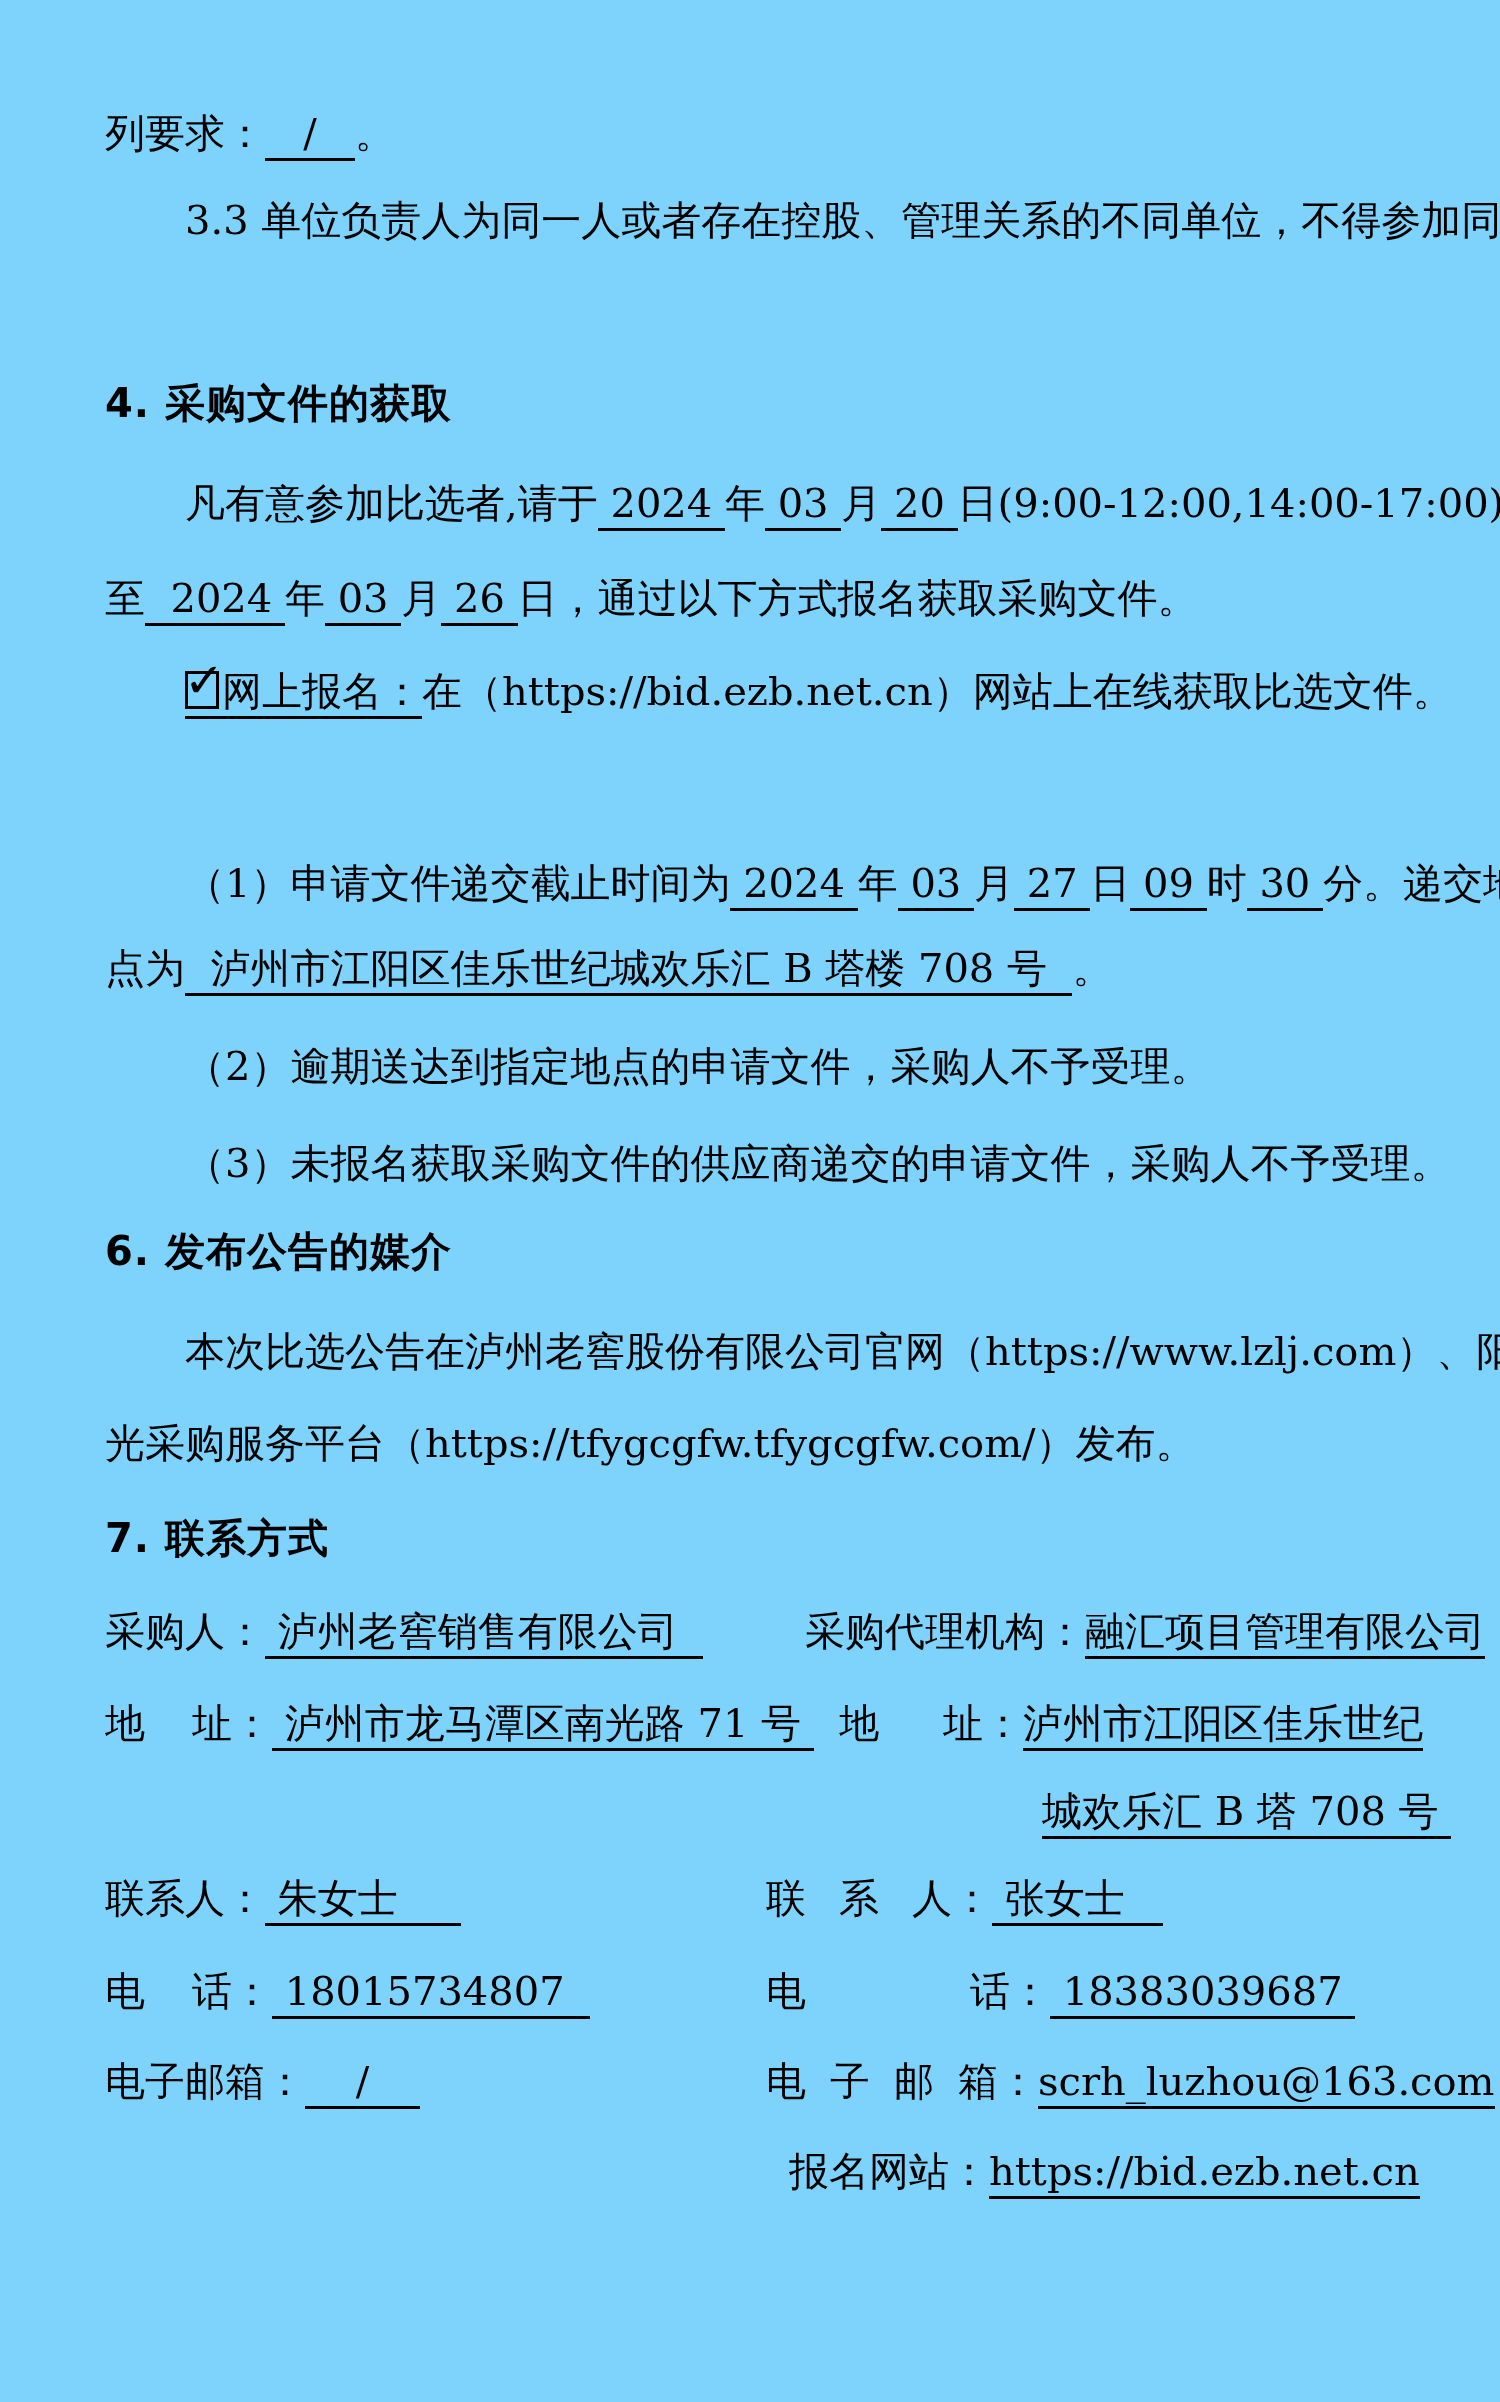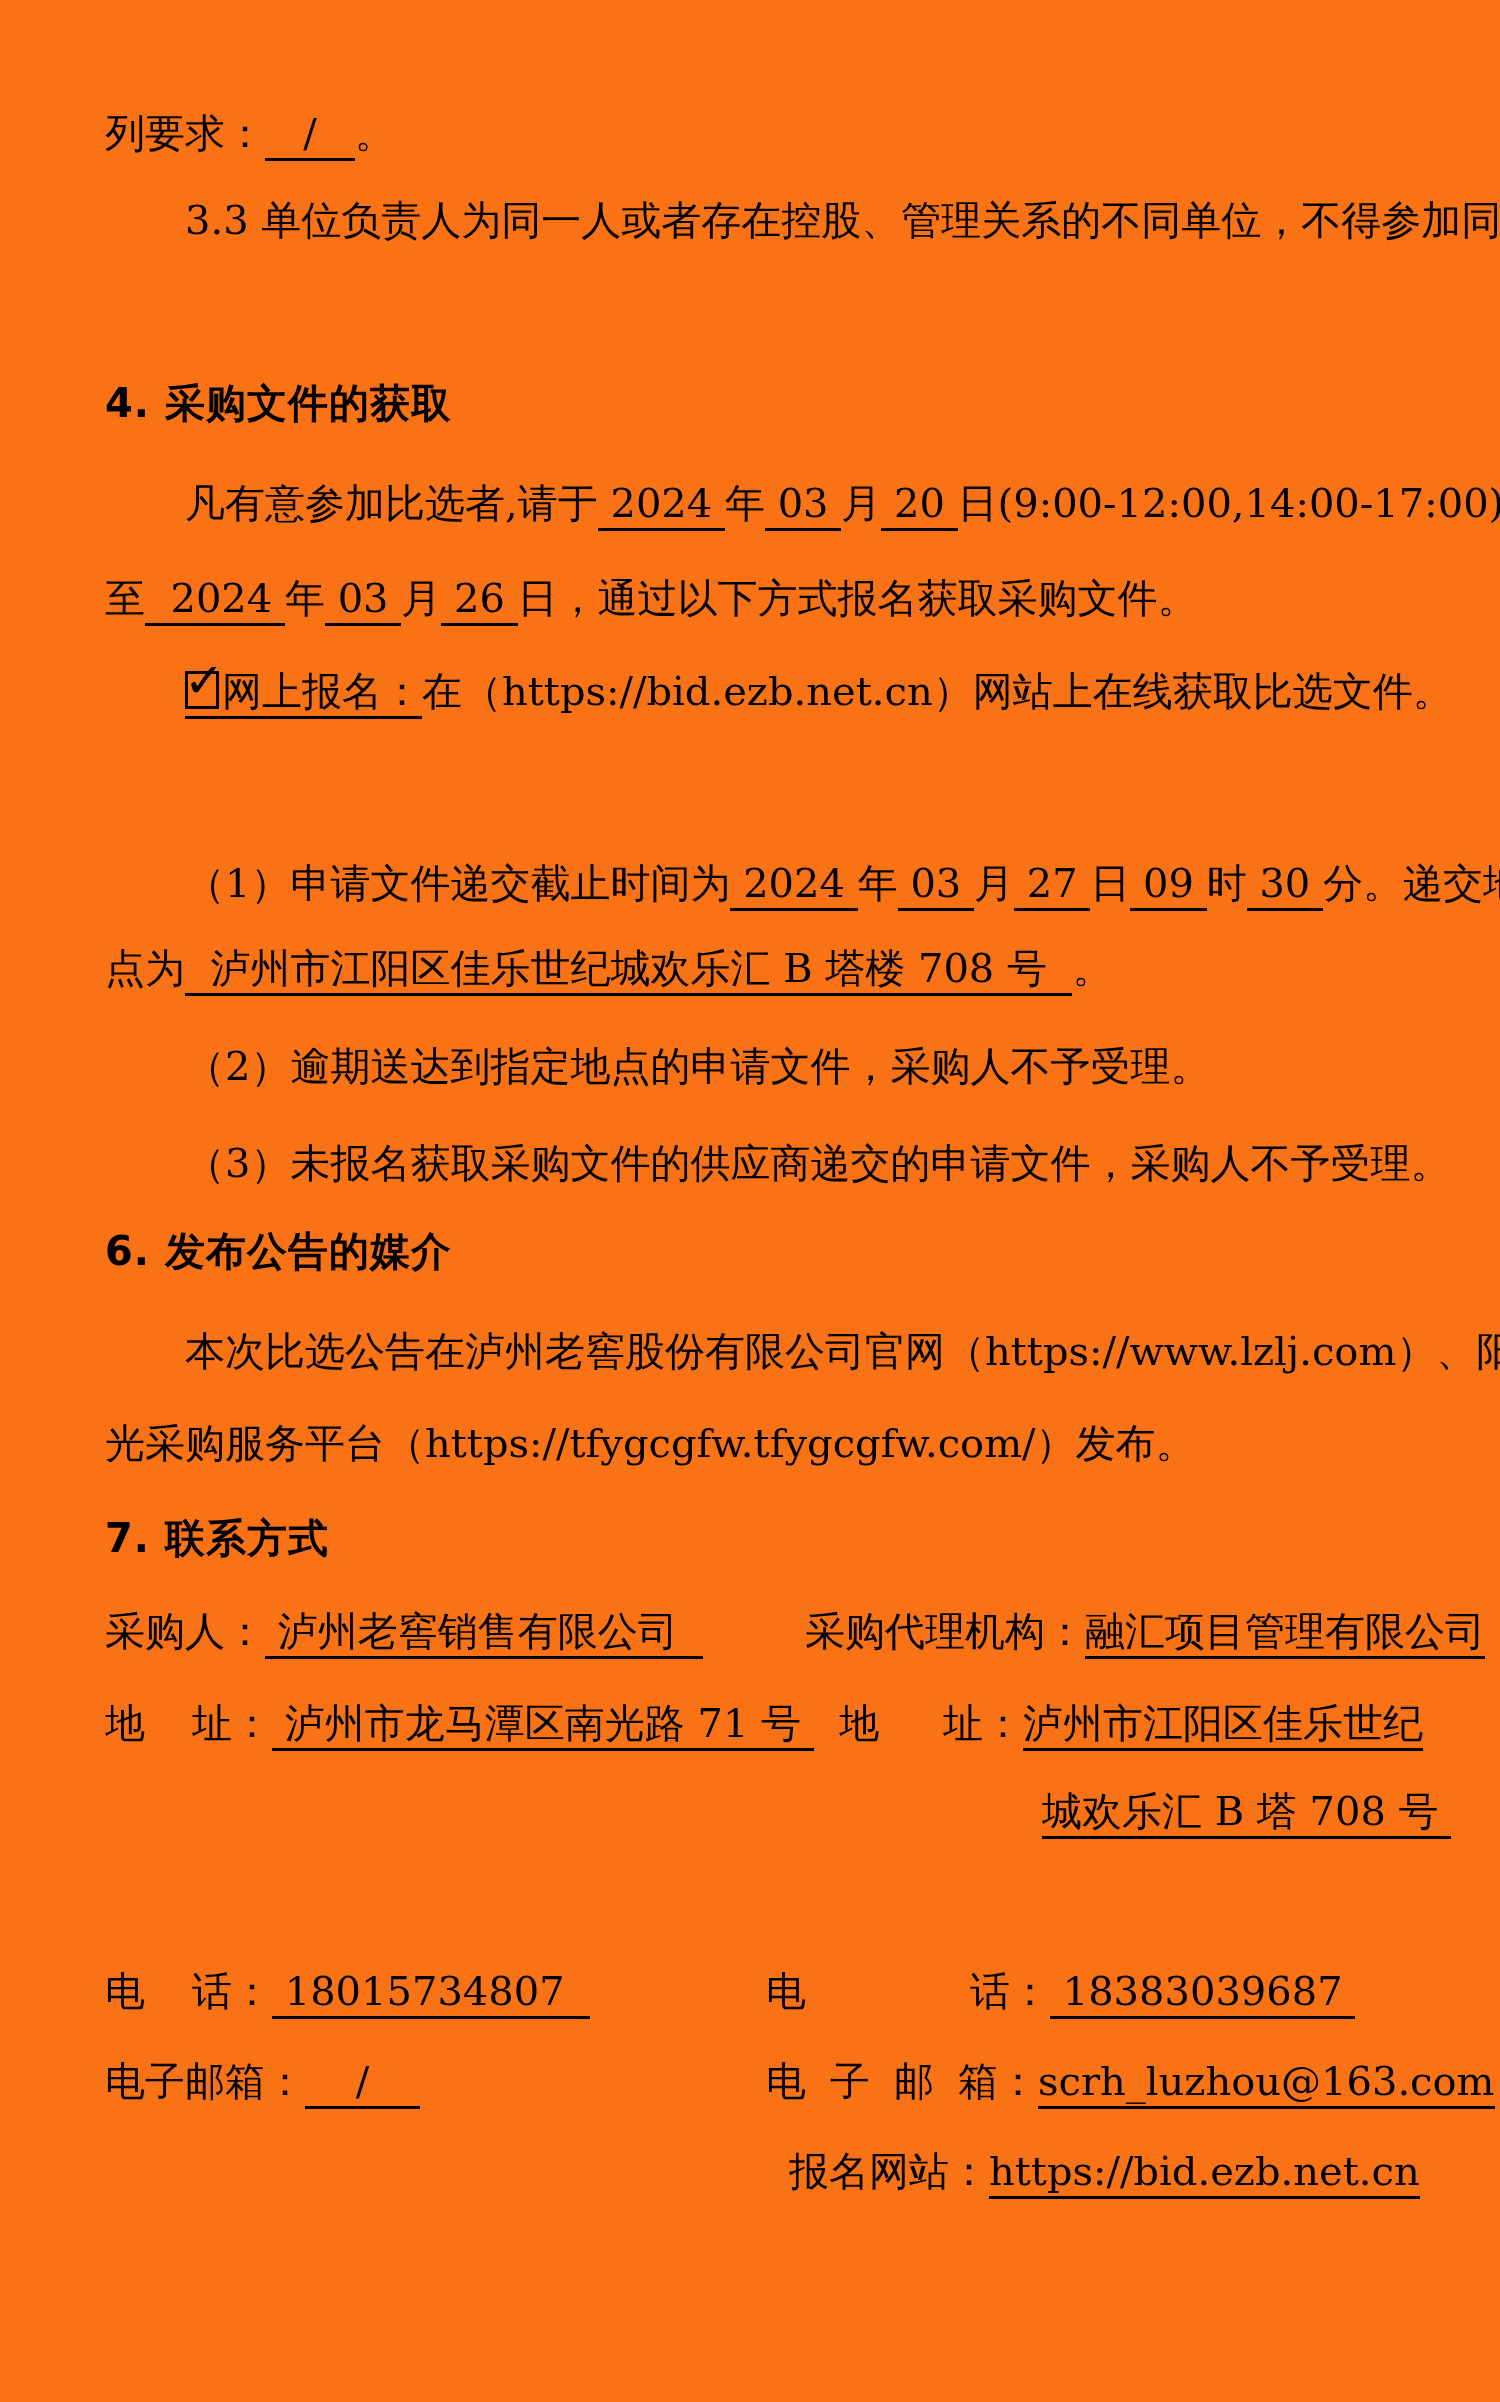--- a/index.html
+++ b/index.html
@@ -1,17 +1,17 @@
 <!DOCTYPE html>
 <html><head>
 <meta charset="utf-8">
 <style>
   html,body{margin:0;padding:0;background:#ffffff;}
   .page{
-    position:relative;width:1500px;height:2402px;background:#f97316;color:#000000;
+    position:relative;width:1500px;height:2402px;background:#7dd3fc;color:#000000;
     font-family:"DejaVu Serif","Liberation Serif",serif;overflow:hidden;
   }
   .ln{position:absolute;left:105px;font-size:40px;line-height:50px;white-space:nowrap;}
   .ln.ind{left:185px;}
   .h{font-weight:bold;font-family:"DejaVu Sans","Liberation Sans",sans-serif;letter-spacing:1px;}
   .t{white-space:pre;}
   .u{border-bottom:3px solid #000000;padding-bottom:2px;}
   .rc{position:absolute;top:0;white-space:nowrap;}
   .g24{margin-right:24px;}
   .g33{margin-right:33px;}
@@ -56,20 +56,21 @@
   <div class="ln h" style="top:1513px"><span class="t">7. 联系方式</span></div>
 
   <div class="ln" style="top:1606px"><span class="t">采购人：</span><span class="t u"> 泸州老窖销售有限公司  </span><span class="rc" style="left:700px"><span class="t">采购代理机构：</span><span class="t u">融汇项目管理有限公司</span></span></div>
 
   <div class="ln" style="top:1698px"><span class="t g47">地</span><span class="t">址：</span><span class="t u"> 泸州市龙马潭区南光路 71 号 </span><span class="t">  地</span><span class="rc" style="left:838px"><span class="t">址：</span><span class="t u">泸州市江阳区佳乐世纪</span></span></div>
 
   <div class="ln" style="top:1786px">
       <span class="rc" style="left:937px"><span class="t u">城欢乐汇 B 塔 708 号 </span></span>
     </div>
 
+  <div class="ln" style="top:1873px"><span class="t">联系人：</span><span class="t u"> 朱女士     </span><span class="rc" style="left:661px"><span class="t g33">联</span><span class="t g33">系</span><span class="t">人：</span><span class="t u"> 张女士   </span></span></div>
 
   <div class="ln" style="top:1966px"><span class="t g47">电</span><span class="t">话：</span><span class="t u"> 18015734807  </span><span class="rc" style="left:661px"><span class="t g164">电</span><span class="t">话：</span><span class="t u"> 18383039687 </span></span></div>
 
   <div class="ln" style="top:2056px"><span class="t">电子邮箱：</span><span class="t u">    /    </span><span class="rc" style="left:661px"><span class="t g24">电</span><span class="t g24">子</span><span class="t g24">邮</span><span class="t">箱：</span><span class="t u">scrh_luzhou@163.com</span></span></div>
 
   <div class="ln" style="top:2146px">
       <span class="rc" style="left:684px"><span class="t">报名网站：</span><span class="t u">https://bid.ezb.net.cn</span></span>
     </div>
 
 </div>

